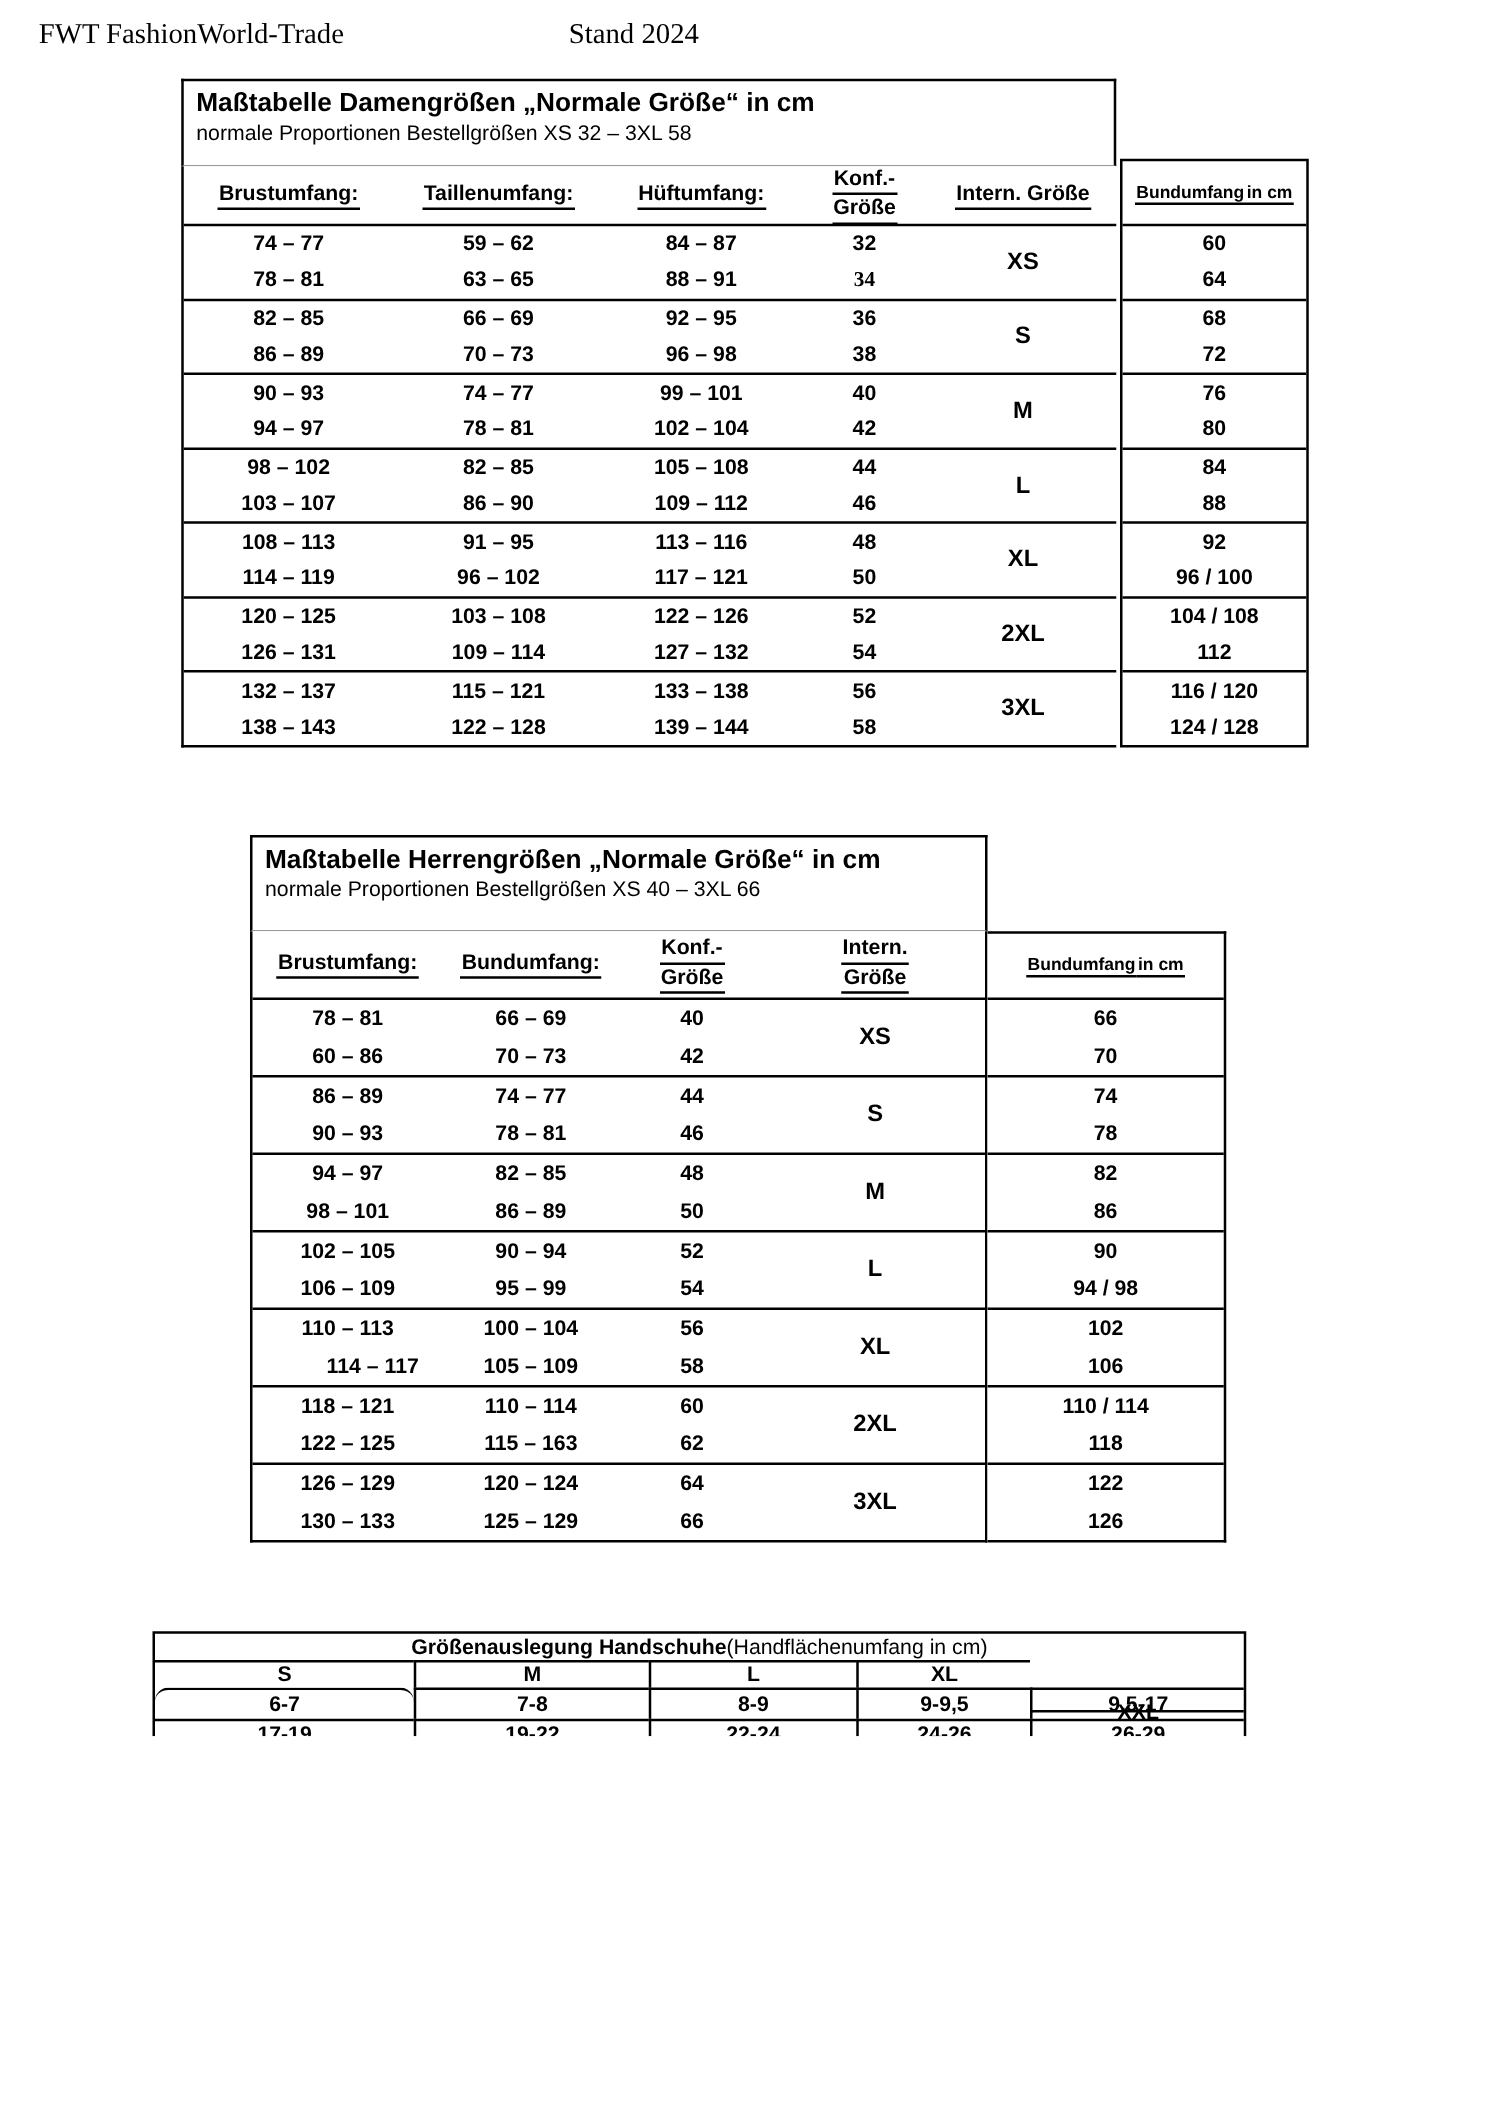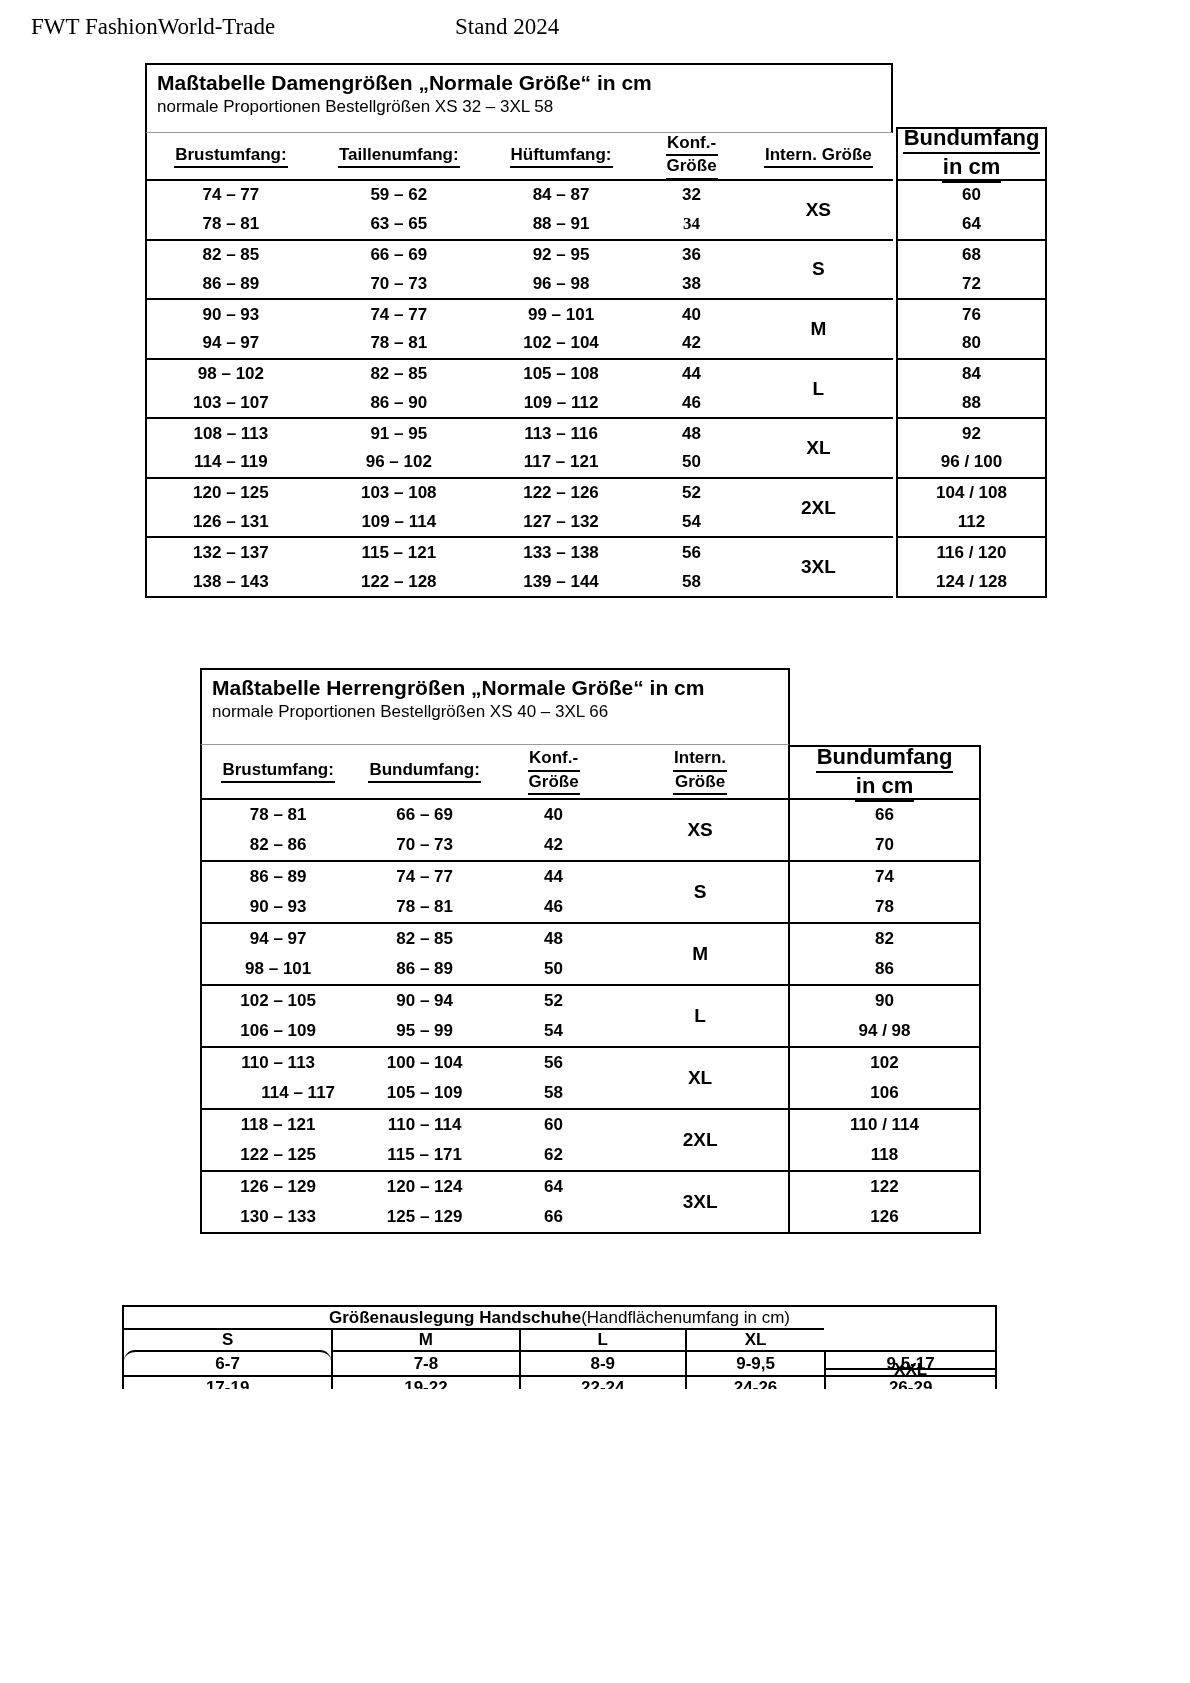--- a/index.html
+++ b/index.html
@@ -36,21 +36,21 @@
   .w-groups { height:415px; }
   .m-groups { height:432px; }
   .group { flex:1 1 0; display:grid; grid-template-rows:1fr 1fr; box-sizing:border-box; }
   .group + .group { border-top:2px solid #000; }
   .cell { display:flex; align-items:center; justify-content:center; font-weight:bold; font-size:17px; white-space:nowrap; }
   .size-cell { font-size:19px; }
 
   .bund-box { position:absolute; box-sizing:border-box; border:2px solid #000; background:#fff; }
   .w-bund { left:751px; top:64px;  width:151px; height:471px; }
   .m-bund { left:590px; top:77px;  width:191px; height:489px; border-left:none; }
-  .bund-header { box-sizing:border-box; display:flex; flex-direction:column; align-items:center; justify-content:center; border-bottom:2px solid #000; font-weight:bold; font-size:22px; }
+  .bund-header { box-sizing:border-box; display:flex; flex-direction:row; align-items:center; justify-content:center; border-bottom:2px solid #000; font-weight:bold; font-size:14px; }
   .w-bund .bund-header { height:52px; }
   .m-bund .bund-header { height:53px; }
   .bund-groups { display:flex; flex-direction:column; height:415px; }
   .m-bund .bund-groups { height:432px; }
   .bund-group { flex:1 1 0; display:grid; grid-template-rows:1fr 1fr; grid-template-columns:1fr; box-sizing:border-box; }
   .bund-group + .bund-group { border-top:2px solid #000; }
 
   
   .women { left:145px; top:63px;  width:902px; height:535px; }
   .men   { left:200px; top:668px; width:781px; height:566px; }
@@ -244,21 +244,21 @@
           <div class="hcell">
             <span class="hline">Intern.</span>
             <span class="hline">Größe</span>
           </div>
         </div>
       <div class="groups m-groups">
           <div class="group" style="grid-template-columns: 26% 24% 20% 30%;">
             <div class="cell" style="grid-area: 1 / 1;">78 – 81</div>
             <div class="cell" style="grid-area: 1 / 2;">66 – 69</div>
             <div class="cell" style="grid-area: 1 / 3;">40</div>
-            <div class="cell" style="grid-area: 2 / 1;">82 – 86</div>
+            <div class="cell" style="grid-area: 2 / 1;">60 – 86</div>
             <div class="cell" style="grid-area: 2 / 2;">70 – 73</div>
             <div class="cell" style="grid-area: 2 / 3;">42</div>
             <div class="cell size-cell" style="grid-area: 1 / 4 / 3;">XS</div>
           </div>
           <div class="group" style="grid-template-columns: 26% 24% 20% 30%;">
             <div class="cell" style="grid-area: 1 / 1;">86 – 89</div>
             <div class="cell" style="grid-area: 1 / 2;">74 – 77</div>
             <div class="cell" style="grid-area: 1 / 3;">44</div>
             <div class="cell" style="grid-area: 2 / 1;">90 – 93</div>
             <div class="cell" style="grid-area: 2 / 2;">78 – 81</div>
@@ -290,21 +290,21 @@
             <div class="cell" style="grid-area: 2 / 1; padding-left: 40px;">114 – 117</div>
             <div class="cell" style="grid-area: 2 / 2;">105 – 109</div>
             <div class="cell" style="grid-area: 2 / 3;">58</div>
             <div class="cell size-cell" style="grid-area: 1 / 4 / 3;">XL</div>
           </div>
           <div class="group" style="grid-template-columns: 26% 24% 20% 30%;">
             <div class="cell" style="grid-area: 1 / 1;">118 – 121</div>
             <div class="cell" style="grid-area: 1 / 2;">110 – 114</div>
             <div class="cell" style="grid-area: 1 / 3;">60</div>
             <div class="cell" style="grid-area: 2 / 1;">122 – 125</div>
-            <div class="cell" style="grid-area: 2 / 2;">115 – 171</div>
+            <div class="cell" style="grid-area: 2 / 2;">115 – 163</div>
             <div class="cell" style="grid-area: 2 / 3;">62</div>
             <div class="cell size-cell" style="grid-area: 1 / 4 / 3;">2XL</div>
           </div>
           <div class="group" style="grid-template-columns: 26% 24% 20% 30%;">
             <div class="cell" style="grid-area: 1 / 1;">126 – 129</div>
             <div class="cell" style="grid-area: 1 / 2;">120 – 124</div>
             <div class="cell" style="grid-area: 1 / 3;">64</div>
             <div class="cell" style="grid-area: 2 / 1;">130 – 133</div>
             <div class="cell" style="grid-area: 2 / 2;">125 – 129</div>
             <div class="cell" style="grid-area: 2 / 3;">66</div>

